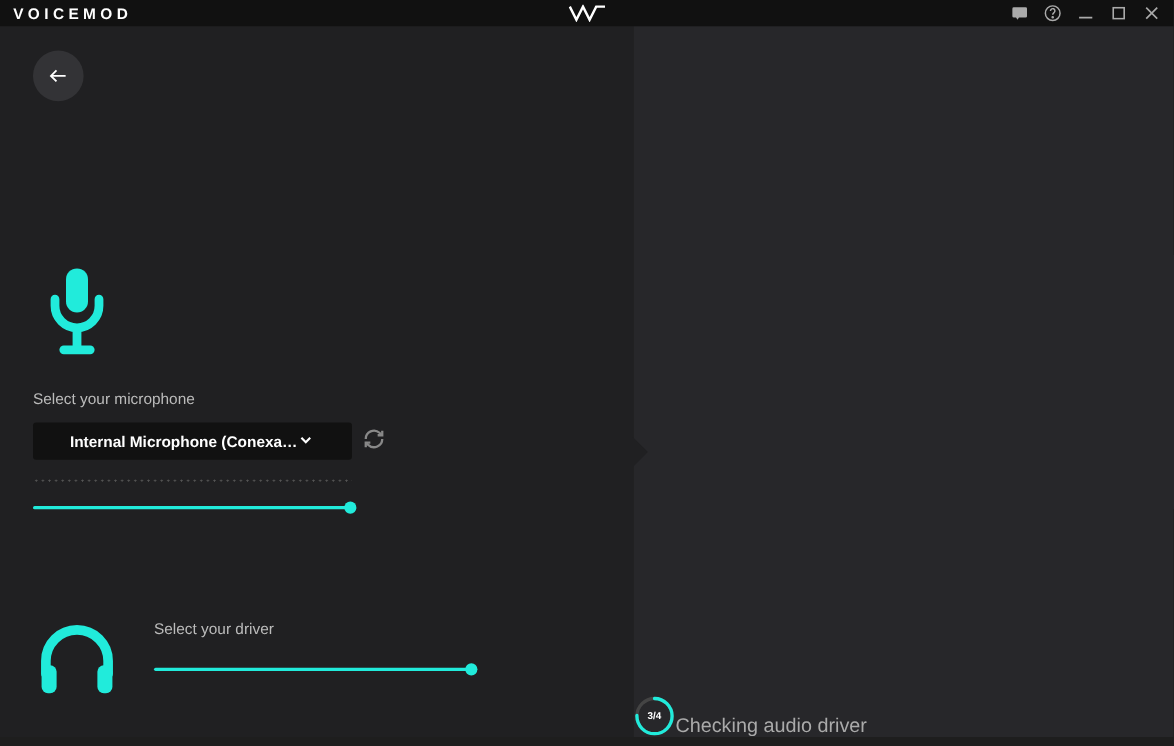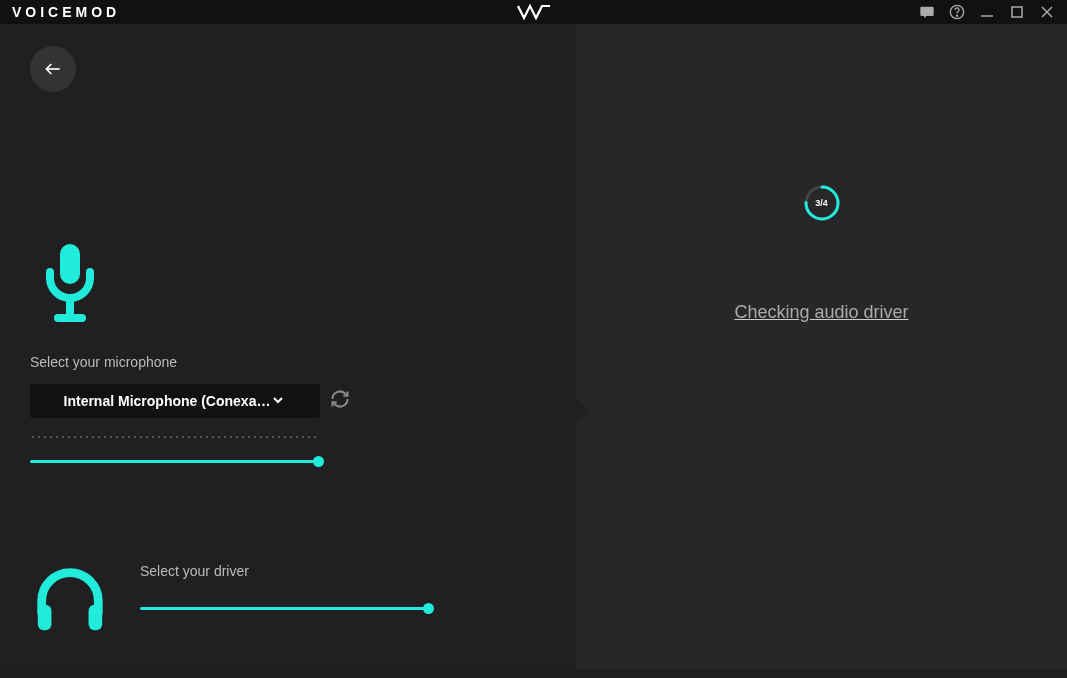--- a/index.html
+++ b/index.html
@@ -55,23 +55,22 @@
     width: 576px;
     background: #202022;
     position: relative;
     padding: 20px 30px;
   }
   .right {
     flex: 1;
     background: #27272a;
     position: relative;
     display: flex;
-    flex-direction: column;
-    align-items: center;
-    text-decoration: underline;
+    flex-direction: row;
+    align-items: flex-end;
   }
   .arrow-notch {
     position: absolute;
     left: -1px;
     top: 373px;
     width: 0; height: 0;
     border-top: 14px solid transparent;
     border-bottom: 14px solid transparent;
     border-left: 14px solid #202022;
   }

